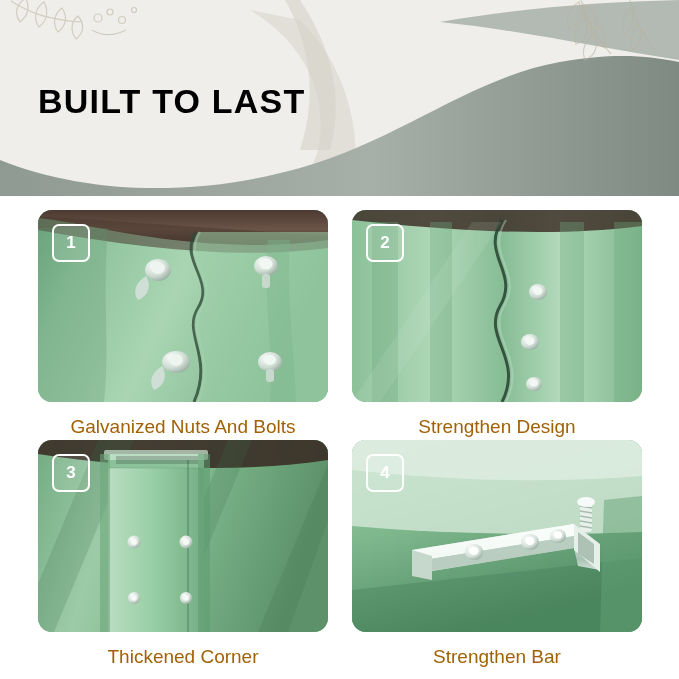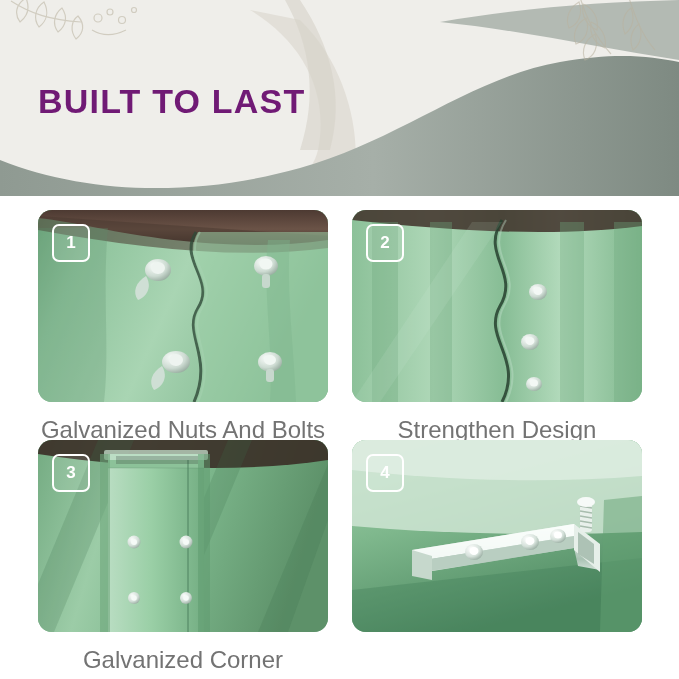--- a/index.html
+++ b/index.html
@@ -43,21 +43,21 @@
   .leaf-left { left: 6px; top: -4px; }
   .leaf-right { right: 10px; top: -6px; }
 
   .header-title {
     position: absolute;
     left: 38px;
     top: 82px;
     font-size: 34px;
     font-weight: bold;
     letter-spacing: 1.2px;
-    color: #701a75;
+    color: #000000;
     font-family: "Liberation Sans", sans-serif;
     z-index: 5;
   }
 
   
   .grid {
     position: absolute;
     left: 0;
     top: 200px;
     width: 679px;
@@ -97,22 +97,22 @@
     align-items: center;
     justify-content: center;
     z-index: 6;
     font-family: "Liberation Sans", sans-serif;
   }
 
   .caption {
     margin-top: 14px;
     width: 290px;
     text-align: center;
-    font-size: 24px;
-    color: #737373;
+    font-size: 19px;
+    color: #a16207;
     font-family: "Liberation Sans", sans-serif;
   }
 
   svg { display: block; }
 </style>
 </head>
 <body>
 
 <div class="page">
 
@@ -340,21 +340,21 @@
             <g transform="translate(148,158)">
               <circle r="6" fill="url(#boltG3)"></circle>
                 <circle r="2.8" fill="#f5faf7"></circle>
             </g>
           </g>
 
           <path d="M78,16 L160,16 L160,24 L78,24 Z" fill="#2e3b33" opacity="0.25"></path>
         </svg>
         <div class="badge">3</div>
       </div>
-      <div class="caption">Galvanized Corner</div>
+      <div class="caption">Thickened Corner</div>
     </div>
 
     <div class="cell cell-4">
       <div class="photo">
         <svg width="290" height="192" viewBox="0 0 290 192" preserveAspectRatio="none">
           <defs>
             <linearGradient id="g4a" x1="0" y1="0" x2="0.4" y2="1">
               <stop offset="0%" stop-color="#a8d4b1"></stop>
               <stop offset="45%" stop-color="#7fb88d"></stop>
               <stop offset="100%" stop-color="#4f8a62"></stop>
@@ -409,16 +409,17 @@
           </g>
           <g transform="translate(206,96)">
             <ellipse cx="0" cy="0" rx="8" ry="7" fill="url(#boltG4)"></ellipse>
             <ellipse cx="0" cy="-1" rx="4" ry="3.5" fill="#ffffff"></ellipse>
           </g>
 
           <path d="M252,60 L290,56 L290,192 L248,192 Z" fill="#63a174" opacity="0.5"></path>
         </svg>
         <div class="badge">4</div>
       </div>
+      <div class="caption">Strengthen Bar</div>
     </div>
 
   </div>
 </div>
 
 </body></html>

